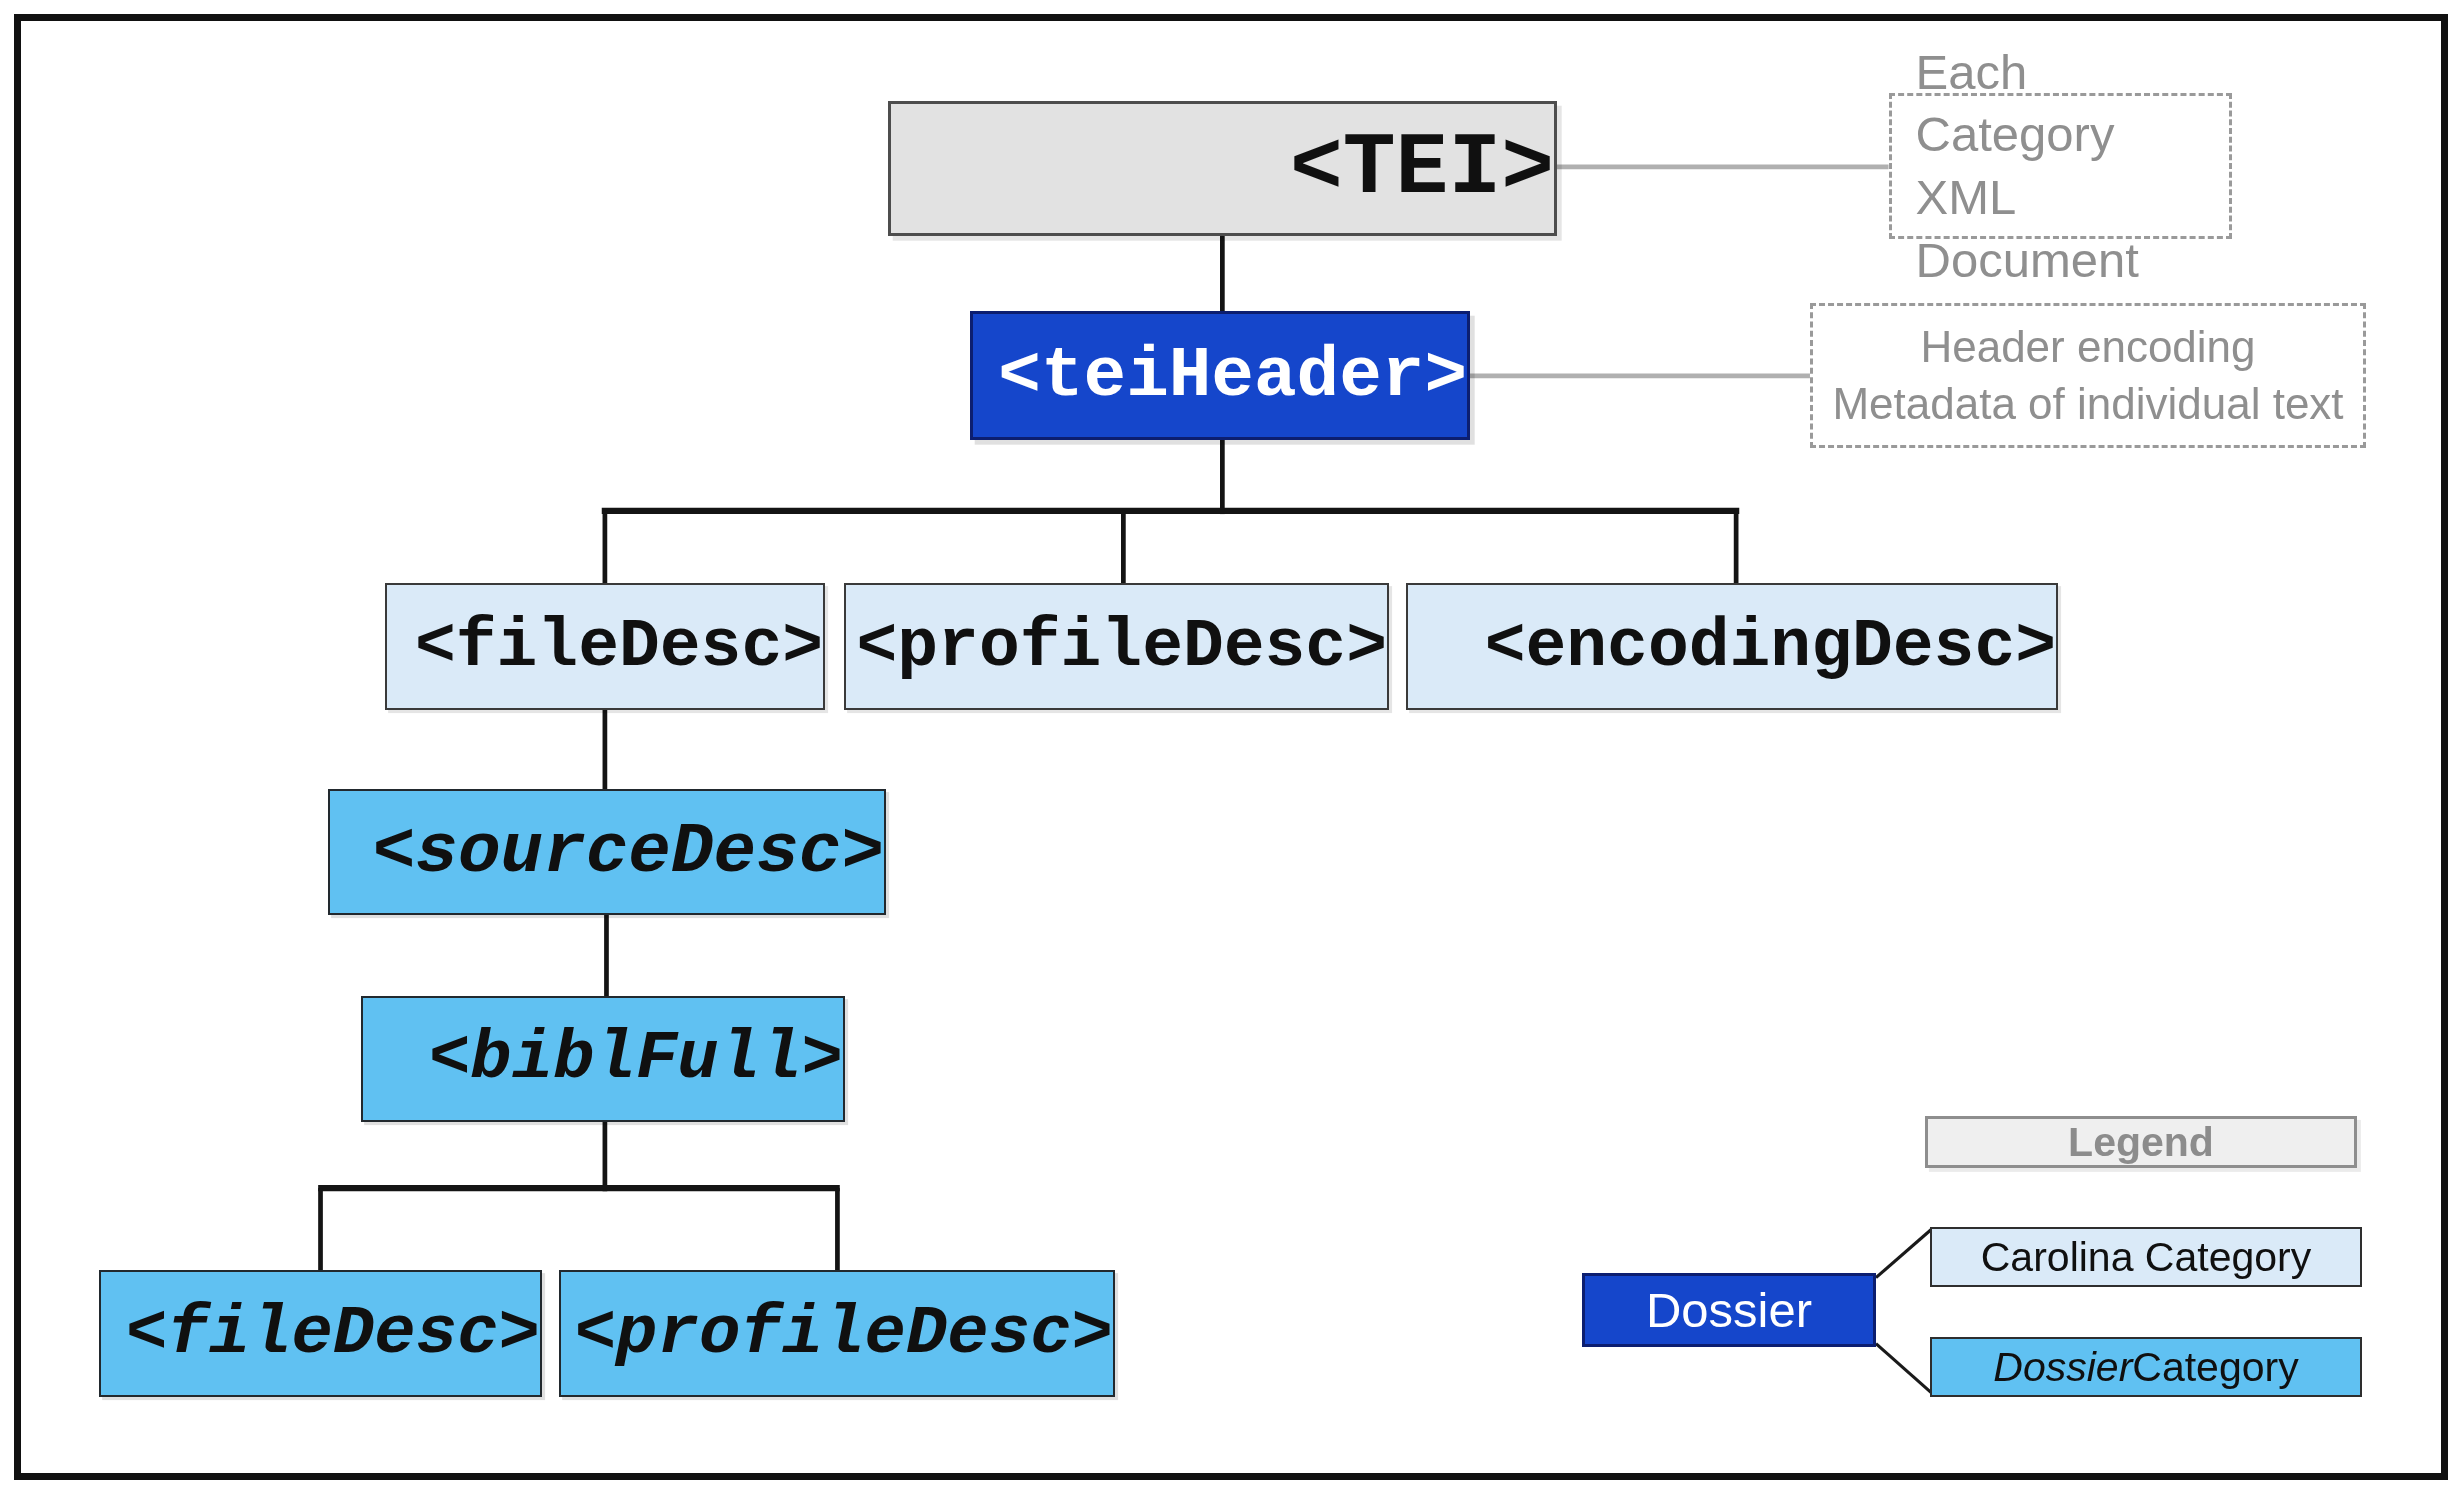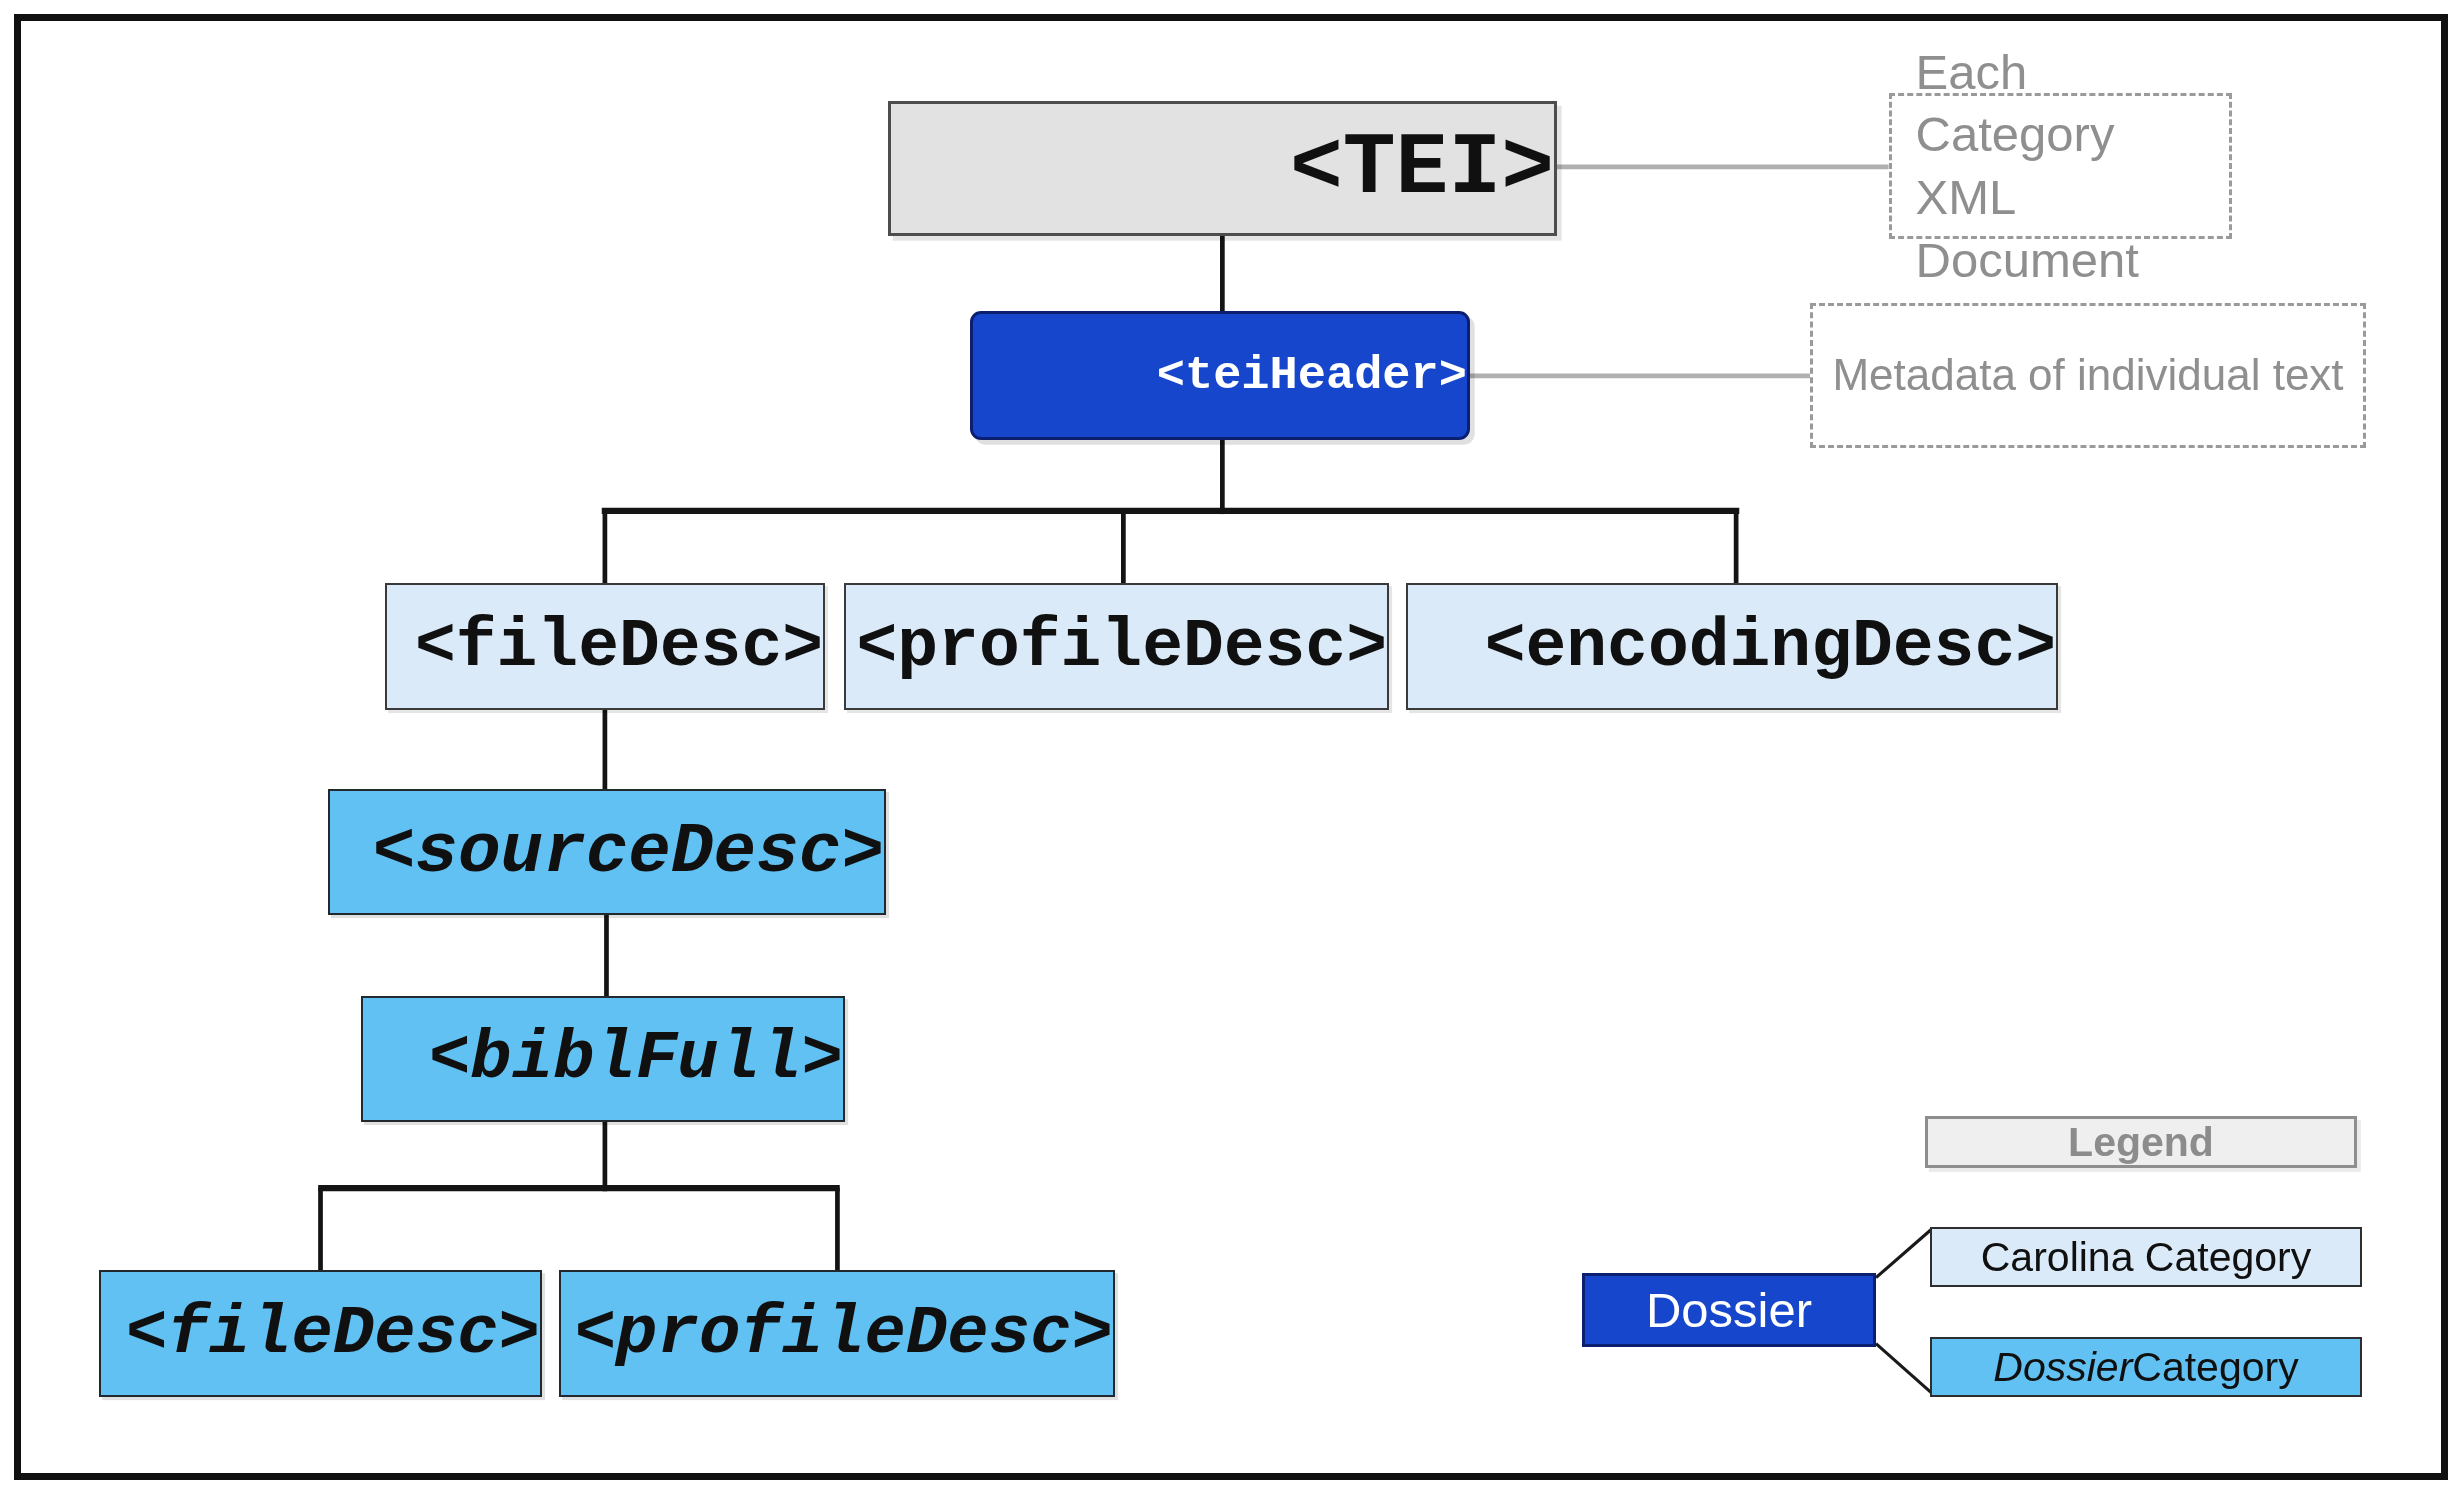--- a/index.html
+++ b/index.html
@@ -50,21 +50,21 @@
   <line x1="1868" y1="478" x2="2304" y2="478" stroke="#b0b0b0" stroke-width="6"></line>
 
   <line x1="2388" y1="1626" x2="2458" y2="1565" stroke="#1a1a1a" stroke-width="4"></line>
   <line x1="2388" y1="1710" x2="2458" y2="1772" stroke="#1a1a1a" stroke-width="4"></line>
 </svg>
 
 <div class="node gray-node" style="left:888px;top:101px;width:669px;height:135px;font-size:88px;">
   <span>&lt;TEI&gt;</span>
 </div>
 
-<div class="node blue-node" style="left:970px;top:311px;width:500px;height:129px;font-size:47px;border-radius:11px;">
+<div class="node blue-node" style="left:970px;top:311px;width:500px;height:129px;font-size:71px;">
   <span>&lt;teiHeader&gt;</span>
 </div>
 
 <div class="node lightblue-node" style="left:385px;top:583px;width:440px;height:127px;font-size:68px;">
   <span>&lt;fileDesc&gt;</span>
 </div>
 
 <div class="node lightblue-node" style="left:844px;top:583px;width:545px;height:127px;font-size:68px;">
   <span>&lt;profileDesc&gt;</span>
 </div>
@@ -88,20 +88,21 @@
 <div class="node midblue-node" style="left:559px;top:1270px;width:556px;height:127px;font-size:69px;">
   <span>&lt;profileDesc&gt;</span>
 </div>
 
 <div class="note left" style="left:1889px;top:93px;width:343px;height:146px;font-size:49px;">
   <span>Each Category</span>
   <span>XML Document</span>
 </div>
 
 <div class="note center" style="left:1810px;top:303px;width:556px;height:145px;font-size:44px;">
+  <span>Header encoding</span>
   <span>Metadata of individual text</span>
 </div>
 
 <div class="legend-title" style="left:1925px;top:1116px;width:432px;height:52px;font-size:41px;">
   <span>Legend</span>
 </div>
 
 <div class="legend-box" style="left:1582px;top:1273px;width:294px;height:74px;background:#1546cb;border:3.1px solid #0c1e70;color:#ffffff;font-size:49px;">
   <span>Dossier</span>
 </div>

